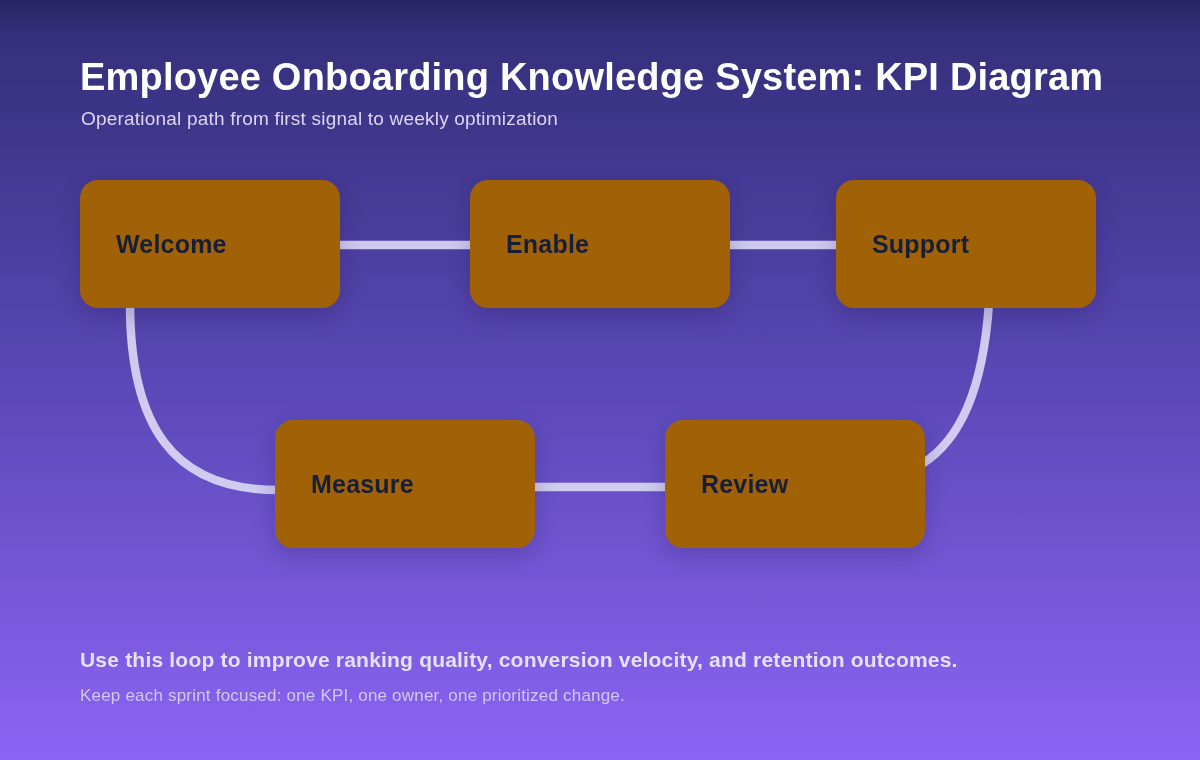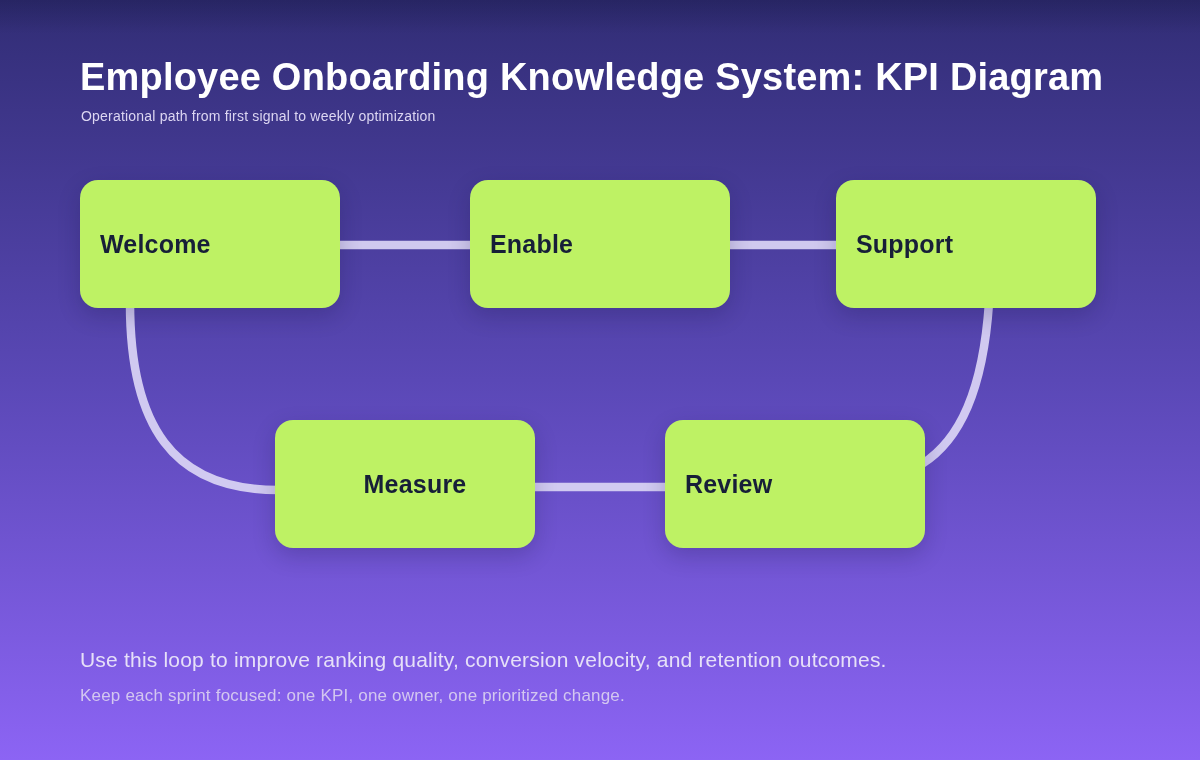--- a/index.html
+++ b/index.html
@@ -14,44 +14,44 @@
     background: linear-gradient(180deg, rgba(14,16,54,0.28), rgba(14,16,54,0));
     pointer-events: none;
   }
   .page-title {
     position: absolute; left: 80px; top: 56px; width: 1130px;
     font-size: 38px; font-weight: bold; color: #ffffff;
     letter-spacing: 0.2px; white-space: nowrap;
   }
   .page-subtitle {
     position: absolute; left: 81px; top: 108px;
-    font-size: 14px; color: #dcd6f2; letter-spacing: 0.2px;
+    font-size: 19px; color: #dcd6f2; letter-spacing: 0.2px;
   }
   .connector-layer {
     position: absolute; left: 0; top: 0; width: 1200px; height: 760px;
   }
   .node {
     position: absolute; width: 260px; height: 128px;
-    background: #bef264; border-radius: 18px;
+    background: #a16207; border-radius: 18px;
     box-shadow: 0 8px 22px rgba(22, 16, 66, 0.22);
     display: flex; align-items: center;
-    padding-left: 20px;
+    padding-left: 36px;
   }
   .node .node-label {
     font-size: 25px; font-weight: bold; color: #171f38;
     letter-spacing: 0.2px;
   }
   .node-welcome { left: 80px;  top: 180px; }
   .node-enable  { left: 470px; top: 180px; }
   .node-support { left: 836px; top: 180px; }
-  .node-measure { left: 275px; top: 420px; justify-content: center; }
+  .node-measure { left: 275px; top: 420px; }
   .node-review  { left: 665px; top: 420px; text-align: center; }
   .footer-line1 {
     position: absolute; left: 80px; top: 648px;
-    font-size: 21px; color: #e6e0f8; letter-spacing: 0.2px;
+    font-size: 21px; color: #e6e0f8; letter-spacing: 0.2px; font-weight: bold;
   }
   .footer-line2 {
     position: absolute; left: 80px; top: 686px;
     font-size: 17px; color: #d3c7f0; letter-spacing: 0.2px;
   }
 </style>
 </head>
 <body>
 
 <div class="top-shade"></div>

